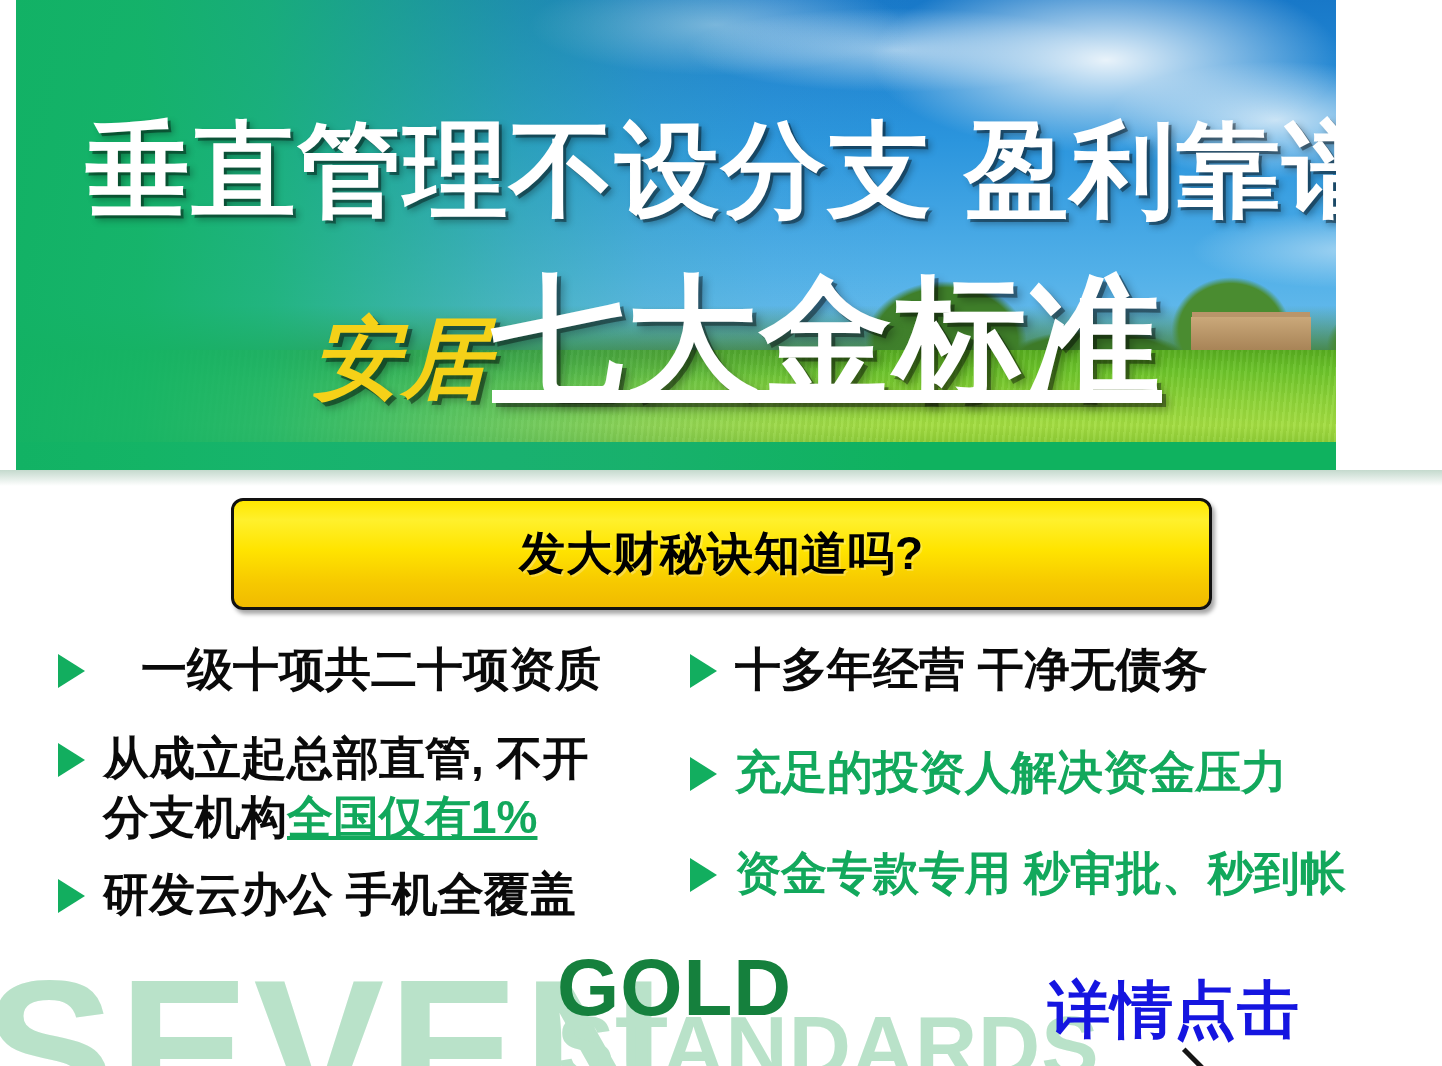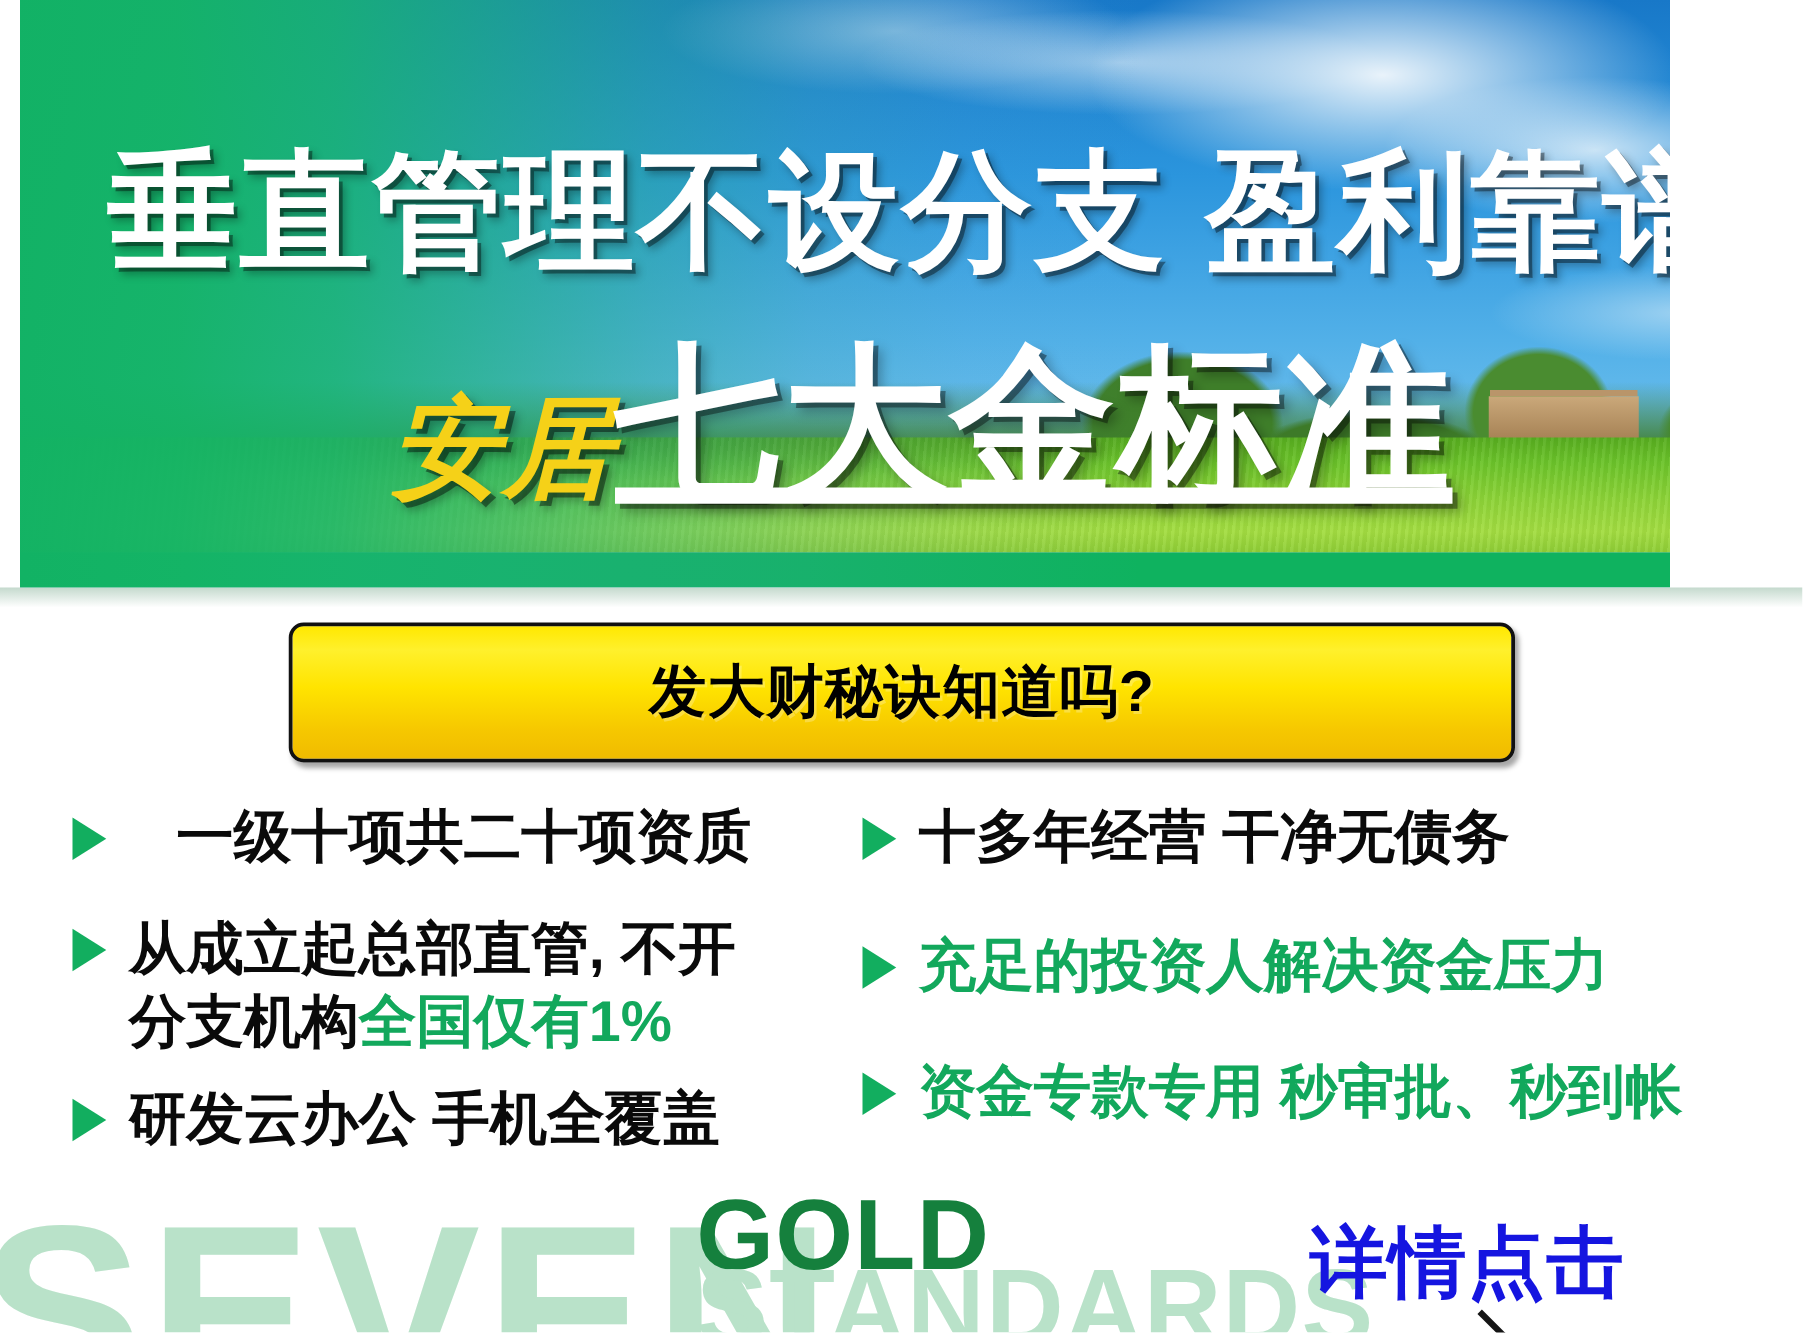--- a/index.html
+++ b/index.html
@@ -237,21 +237,21 @@
     margin-right: 18px;
   }
   .bullet-text {
     font-size: 46px;
     font-weight: bold;
     color: #0a0a0a;
     line-height: 1.28;
     letter-spacing: 0px;
   }
   .bullet-text.green { color: #12a85c; }
-  .hl-green { color: #12a85c; }
+  .hl-green { color: #12a85c; text-decoration: underline; }
 
   .col-left .r1 { margin-bottom: 30px; gap: 38px; }
   .col-left .r2 { margin-bottom: 18px; }
   .col-right .r1 { margin-bottom: 44px; }
   .col-right .r2 { margin-bottom: 42px; }
 
   
   .cta {
     position: absolute;
     left: 1048px; top: 968px;

